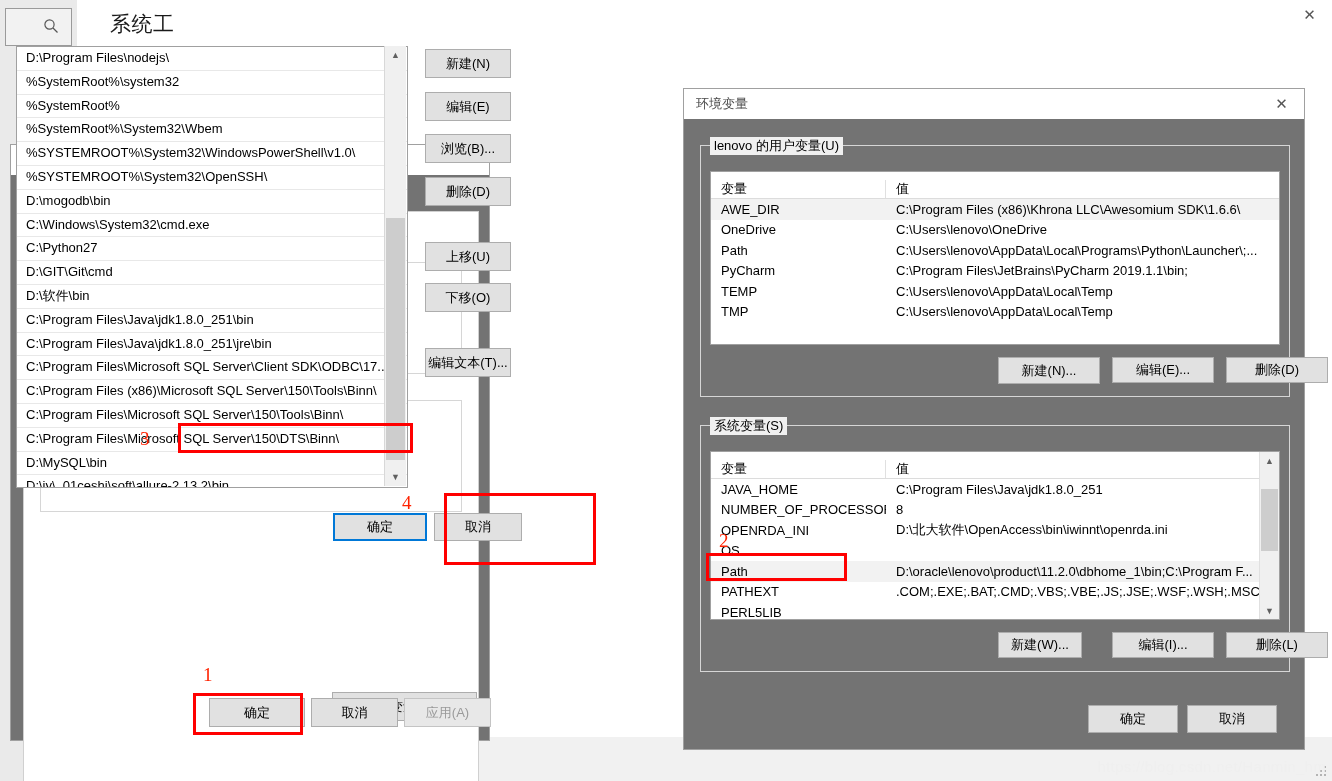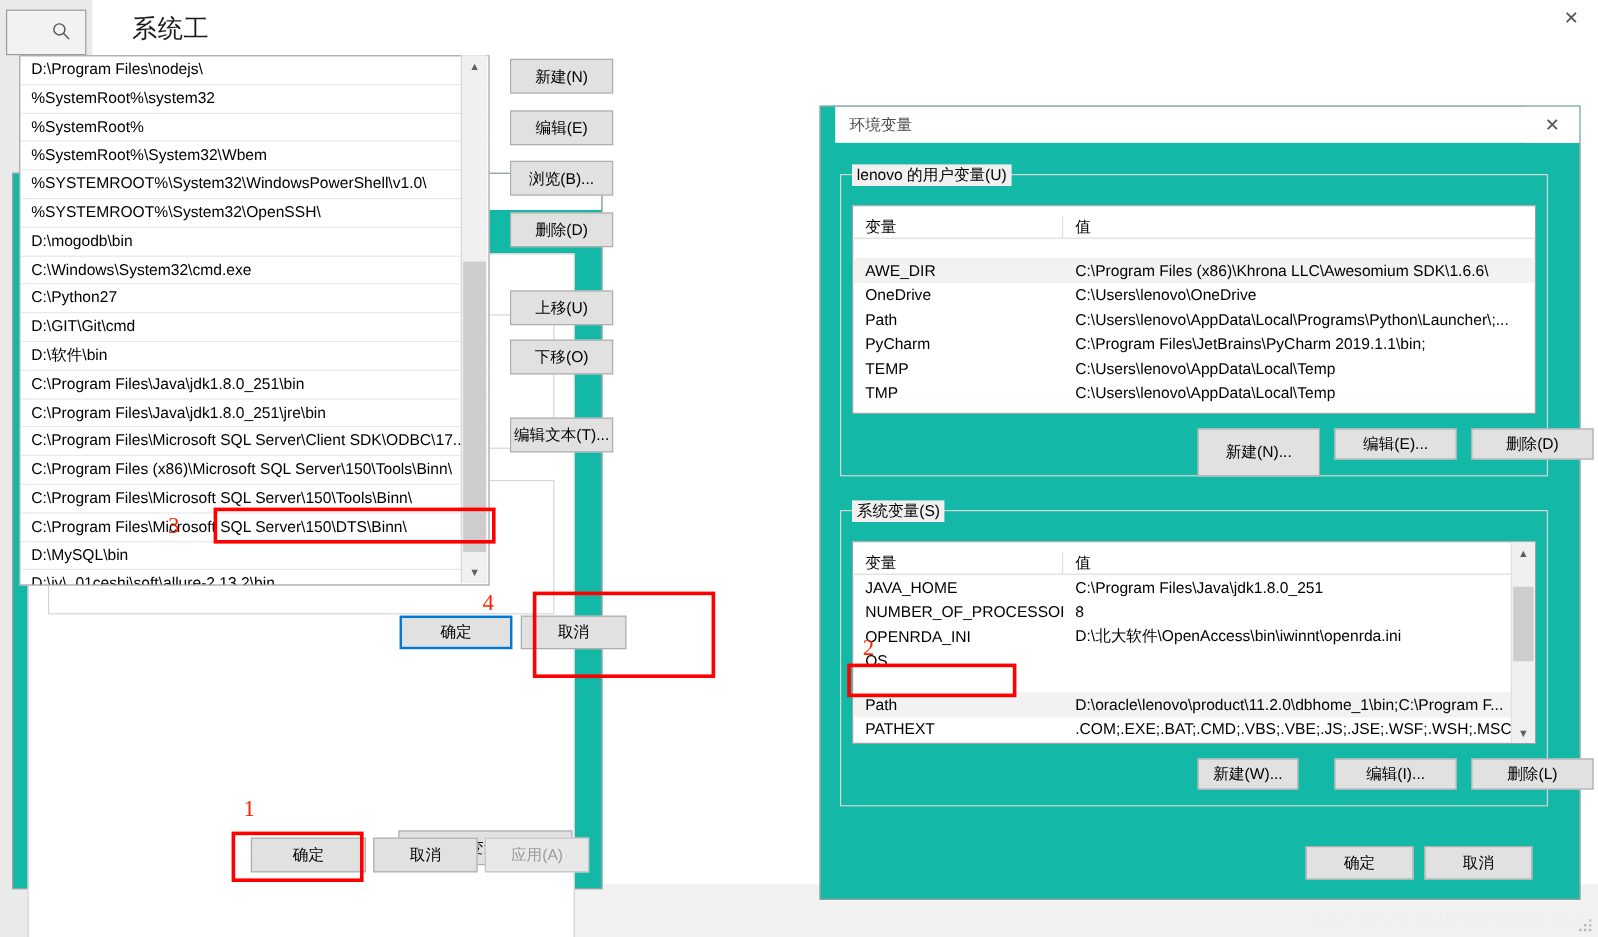--- a/index.html
+++ b/index.html
@@ -19,22 +19,22 @@
   #bg-search .mag{position:absolute;right:12px;top:9px;}
   #bg-title{left:110px;top:10px;font-size:21px;color:#1a1a1a;letter-spacing:.5px;}
   #bg-link{left:110px;top:57px;font-size:15px;color:#1763b6;}
   #bg-subtitle{left:110px;top:112px;font-size:19px;color:#1a1a1a;}
   #bg-panel{left:35px;top:143px;width:1270px;height:610px;background:#ffffff;}
   #bg-copy-btn{left:110px;top:749px;width:92px;height:30px;background:#cccccc;border:1px solid #cccccc;
                display:flex;align-items:center;justify-content:center;font-size:14px;}
   #bg-bottombar{left:77px;top:737px;width:1255px;height:44px;background:#f1f1f1;}
 
   
-  .win{position:absolute;background:#14b8a6;border:1px solid #a0a0a0;
-       box-shadow:0 0 0 0 rgba(0,0,0,0);padding-left:12px;}
+  .win{position:absolute;background:#737373;border:1px solid #a0a0a0;
+       box-shadow:0 0 0 0 rgba(0,0,0,0);}
   .win-title{height:30px;background:#ffffff;display:flex;align-items:center;
              padding-left:12px;font-size:13px;color:#4a4a4a;}
   .win-title.active{color:#1a1a1a;}
   .win-close{position:absolute;right:0;top:0;width:45px;height:30px;background:#ffffff;
              display:flex;align-items:center;justify-content:center;font-size:15px;color:#555;}
 
   .btn{background:#e1e1e1;border:1px solid #adadad;font-size:13px;
        display:flex;align-items:center;justify-content:center;color:#000;
        font-family:"Liberation Sans","DejaVu Sans",sans-serif;box-sizing:border-box;}
   .btn.default{border:2px solid #0078d7;background:#e1e1e1;}
@@ -59,21 +59,21 @@
   .redbox{position:absolute;border:3px solid #ff0000;box-sizing:border-box;background:transparent;}
   .rednum{position:absolute;color:#ff2200;font-size:19px;font-family:"Liberation Serif","DejaVu Serif",serif;}
 
   
   #dlg-env{left:683px;top:88px;width:620px;height:660px;}
   .tbl{position:absolute;background:#ffffff;border:1px solid #a0a0a0;overflow:hidden;}
   .tbl .hdr{height:26px;display:flex;align-items:flex-end;border-bottom:1px solid #dcdcdc;background:#ffffff;}
   .tbl .hdr .c1{width:175px;padding-left:10px;font-size:13px;border-right:1px solid #e0e0e0;box-sizing:border-box;}
   .tbl .hdr .c2{padding-left:10px;font-size:13px;}
   .tbl .row{height:20.5px;display:flex;align-items:center;font-size:13px;}
-  .tbl .row.sel{background:#f2f2f2;margin-top:16px;}
+  .tbl .row.sel{background:#f2f2f2;}
   .tbl .row .c1{width:175px;padding-left:10px;box-sizing:border-box;white-space:nowrap;overflow:hidden;}
   .tbl .row .c2{padding-left:10px;white-space:nowrap;overflow:hidden;flex:1;}
   .tbl-scroll{position:absolute;top:0;right:0;width:19px;height:100%;background:#f0f0f0;border-left:1px solid #e0e0e0;}
   .tbl-scroll .arrow{width:19px;height:17px;display:flex;align-items:center;justify-content:center;font-size:9px;color:#606060;}
   .tbl-scroll .thumb{position:absolute;left:1px;width:17px;background:#cdcdcd;}
 
   
   #dlg-sysprop{left:10px;top:144px;width:478px;height:595px;}
   #sp-tabs{position:absolute;left:12px;top:41px;height:26px;display:flex;align-items:flex-end;}
   .sp-tab{height:22px;padding:0 9px;display:flex;align-items:center;font-size:13px;
@@ -176,21 +176,21 @@
           <div class="c1">TEMP</div>
           <div class="c2">C:\Users\lenovo\AppData\Local\Temp</div>
         </div>
         <div class="row">
           <div class="c1">TMP</div>
           <div class="c2">C:\Users\lenovo\AppData\Local\Temp</div>
         </div>
       </div>
   </div>
 
-  <div class="btn abs" style="left:314px;top:268px;width:102px;height:40px;">新建(N)...</div>
+  <div class="btn abs" style="left:314px;top:268px;width:102px;height:27px;">新建(N)...</div>
   <div class="btn abs" style="left:428px;top:268px;width:102px;height:26px;">编辑(E)...</div>
   <div class="btn abs" style="left:542px;top:268px;width:102px;height:26px;">删除(D)</div>
 
   <div class="grp" style="left:16px;top:336px;width:588px;height:245px;">
     <span class="grp-label">系统变量(S)</span>
   </div>
 
   <div class="tbl" style="left:26px;top:362px;width:568px;height:167px;">
     <div class="hdr">
       <div class="c1">变量</div>

